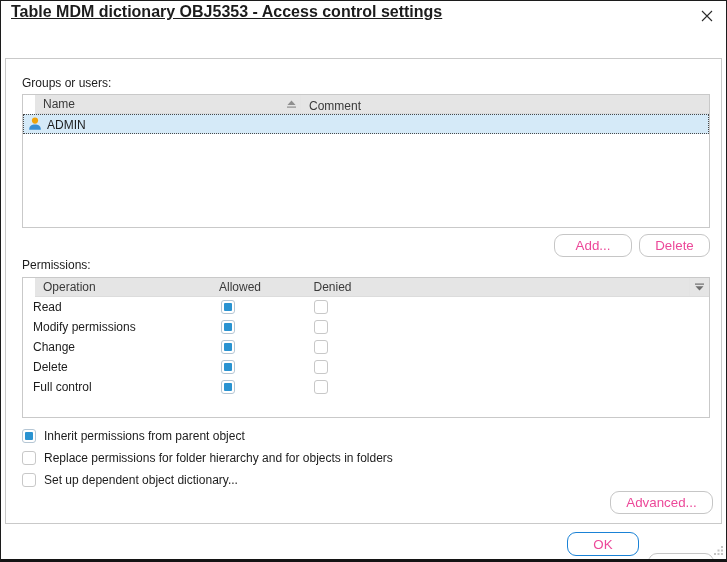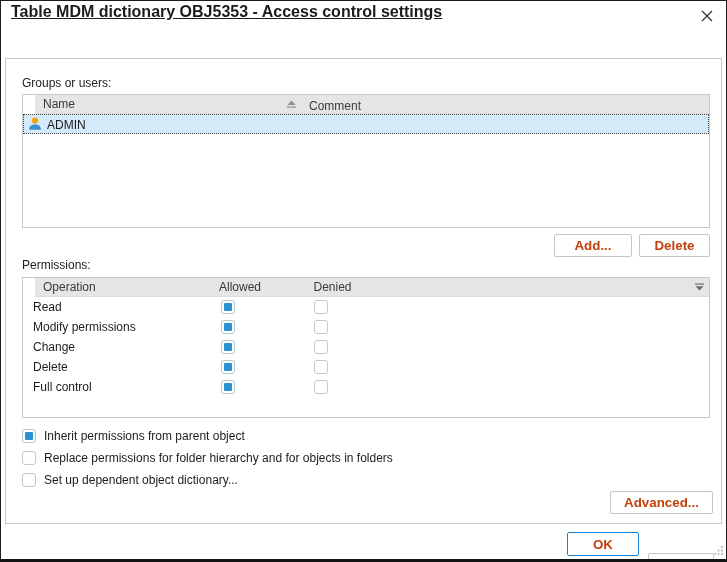--- a/index.html
+++ b/index.html
@@ -52,21 +52,21 @@
   .p-denied{width:95px;display:flex;justify-content:center;}
   
   .checkbox{position:relative;width:14px;height:14px;border:1px solid #c8c8c8;border-radius:3px;background:#fff;box-sizing:border-box;flex:0 0 auto;}
   .checkbox.checked{border-color:#b5c6d4;}
   .checkbox.checked::after{content:"";position:absolute;left:2px;top:2px;width:8px;height:8px;background:#2a93d1;border-radius:1px;}
   
   .options{position:absolute;left:16px;top:366px;}
   .opt{display:flex;align-items:center;height:22px;}
   .opt-label{margin-left:8px;white-space:nowrap;}
   
-  .btn{position:absolute;display:flex;align-items:center;justify-content:center;background:#fff;border:1px solid #c6c6c6;border-radius:2px;box-sizing:border-box;color:#c2410c;cursor:default;font-weight:bold;}
+  .btn{position:absolute;display:flex;align-items:center;justify-content:center;background:#fff;border:1px solid #c6c6c6;border-radius:9px;box-sizing:border-box;color:#ec4899;cursor:default;}
   .btn-add{left:548px;top:175px;width:78px;height:23px;}
   .btn-delete{left:633px;top:175px;width:71px;height:23px;}
   .btn-advanced{left:604px;top:432px;width:103px;height:23px;}
   .btn-ok{left:566px;top:531px;width:72px;height:24px;border:1px solid #1a82d6;}
   .btn-cancel{left:647px;top:552px;width:66px;height:24px;}
   .grip{position:absolute;right:2px;bottom:1px;}
 </style>
 </head>
 <body>
 

